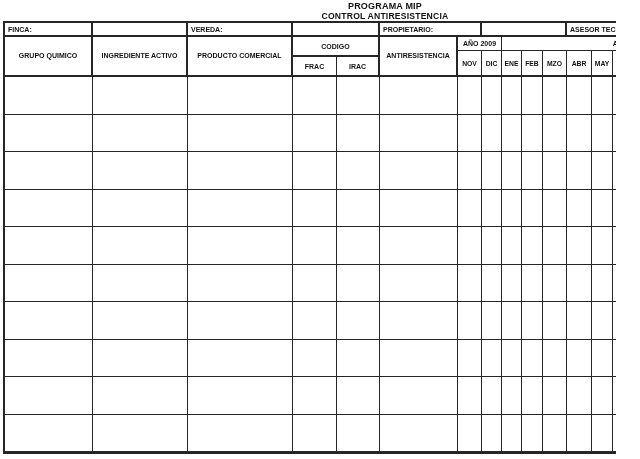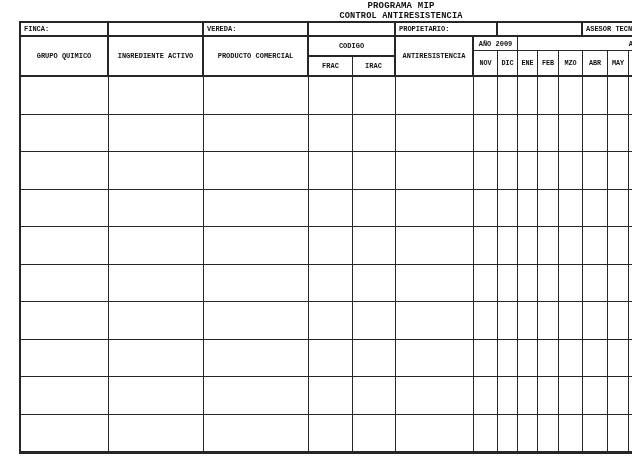--- a/index.html
+++ b/index.html
@@ -4,22 +4,22 @@
 <style>
   :root{
     --line:#262626;
     --ink:#111111;
     --paper:#ffffff;
   }
   html,body{margin:0;padding:0;}
   .page{
     position:relative;width:616px;height:459px;
     background:var(--paper);overflow:hidden;
-    font-family:Liberation Mono, monospace;
-    font-weight:bold;color:var(--ink);margin-left:16px;
+    font-family:Liberation Sans, sans-serif;
+    font-weight:bold;color:var(--ink);
     -webkit-font-smoothing:antialiased;
   }
   .title-block{position:absolute;top:1px;left:0;width:770px;text-align:center;}
   .t1{font-size:9px;line-height:10px;letter-spacing:.2px;}
   .t2{font-size:8.6px;line-height:10px;letter-spacing:.2px;}
 
   .form-table{
     position:absolute;left:3px;top:21px;
     display:grid;
     grid-auto-flow:row;

